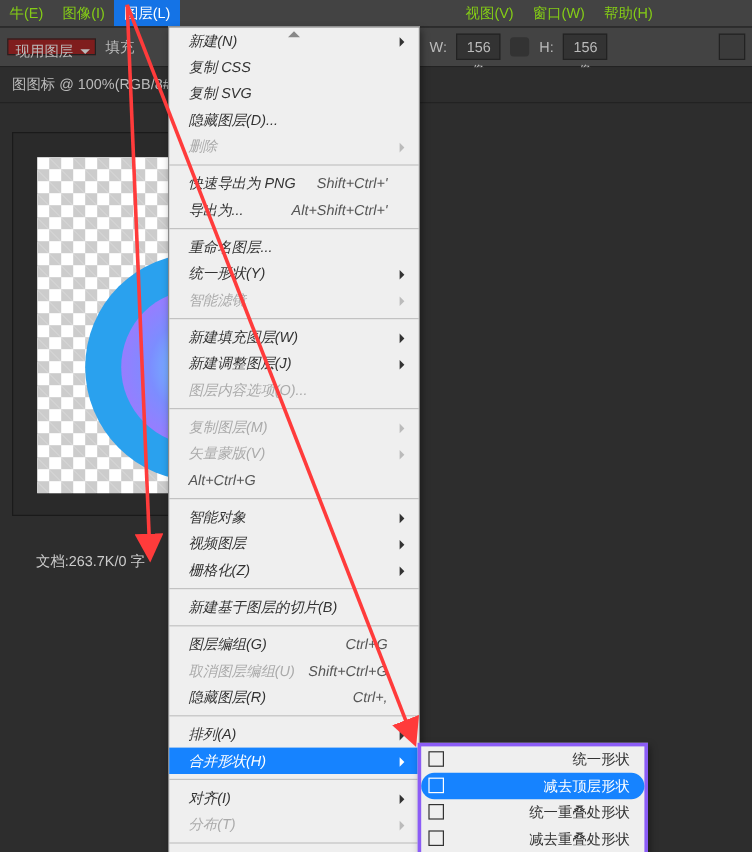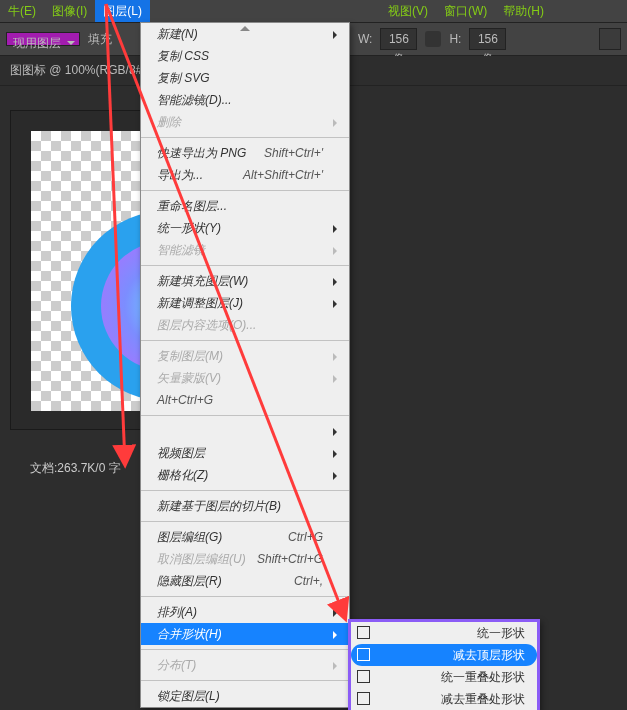--- a/index.html
+++ b/index.html
@@ -4,21 +4,21 @@
 <style>
   * { margin:0; padding:0; box-sizing:border-box; }
   html,body { width:627px; height:710px; background:#000; font-family:"Microsoft YaHei",sans-serif; font-size:12px; color:#ccc; overflow:hidden; }
   .ps { position:relative; width:627px; height:710px; background:#2d2d2d; }
   
   .menubar { position:absolute; top:0; left:0; right:0; height:22px; background:#434343; display:flex; align-items:center; }
   .menubar .mi { padding:0 8px; height:22px; line-height:22px; color:#84cc16; cursor:default; white-space:nowrap; }
   .menubar .mi.active { background:#1473e6; color:#fff; }
   
   .optbar { position:absolute; top:22px; left:0; right:0; height:34px; background:#434343; border-top:1px solid #222; border-bottom:1px solid #222; display:flex; align-items:center; gap:8px; padding:0 6px; color:#bbb; }
-  .optbar .dd { background:#a21caf; border:1px solid #222; height:14px; padding:0 18px 0 6px; position:relative; min-width:60px; line-height:20px; }
+  .optbar .dd { background:#7f1d1d; border:1px solid #222; height:14px; padding:0 18px 0 6px; position:relative; min-width:60px; line-height:20px; }
   .optbar .dd:after { content:""; position:absolute; right:4px; top:8px; border:4px solid transparent; border-top-color:#bbb; }
   .optbar .lbl { color:#bbb; }
   .optbar .num { background:#333; border:1px solid #222; height:22px; width:37px; text-align:center; line-height:20px; }
   .optbar .chain { width:16px; height:16px; background:#333; border-radius:3px; }
   .optbar .swatchbox { width:22px; height:22px; background:#3b3b3b; border:1px solid #222; }
   
   .doctab { position:absolute; top:56px; left:0; height:30px; border-bottom:1px solid #222; display:flex; align-items:center; padding:0 10px; color:#bbb; background:#2d2d2d; width:100%; }
   
   .canvas { position:absolute; top:110px; left:10px; width:290px; height:320px; background:#2a2a2a; border:1px solid #1a1a1a; overflow:hidden; }
   .checker { position:absolute; top:20px; left:20px; width:250px; height:280px;
@@ -96,21 +96,21 @@
         <span class="label">新建(N)</span>
         <div class="arr"></div>
       </div>
       <div class="row flex">
         <span class="label">复制 CSS</span>
       </div>
       <div class="row flex">
         <span class="label">复制 SVG</span>
       </div>
       <div class="row flex">
-        <span class="label">智能滤镜(D)...</span>
+        <span class="label">隐藏图层(D)...</span>
       </div>
       <div class="row flex disabled">
         <span class="label">删除</span>
         <div class="arr"></div>
       </div>
       <hr>
       <div class="row flex">
         <span class="label">快速导出为 PNG</span>
         <span class="sc">Shift+Ctrl+'</span>
       </div>
@@ -149,20 +149,21 @@
       </div>
       <div class="row flex disabled">
         <span class="label">矢量蒙版(V)</span>
         <div class="arr"></div>
       </div>
       <div class="row flex disabled">
         <span class="sc">Alt+Ctrl+G</span>
       </div>
       <hr>
       <div class="row flex">
+        <span class="label">智能对象</span>
         <div class="arr"></div>
       </div>
       <div class="row flex">
         <span class="label">视频图层</span>
         <div class="arr"></div>
       </div>
       <div class="row flex">
         <span class="label">栅格化(Z)</span>
         <div class="arr"></div>
       </div>
@@ -186,20 +187,24 @@
       <hr>
       <div class="row flex">
         <span class="label">排列(A)</span>
         <div class="arr"></div>
       </div>
       <div class="row flex hover">
         <span class="label">合并形状(H)</span>
         <div class="arr"></div>
       </div>
       <hr>
+      <div class="row flex">
+        <span class="label">对齐(I)</span>
+        <div class="arr"></div>
+      </div>
       <div class="row flex disabled">
         <span class="label">分布(T)</span>
         <div class="arr"></div>
       </div>
       <hr>
       <div class="row flex">
         <span class="label">锁定图层(L)</span>
       </div>
     </div>
 

